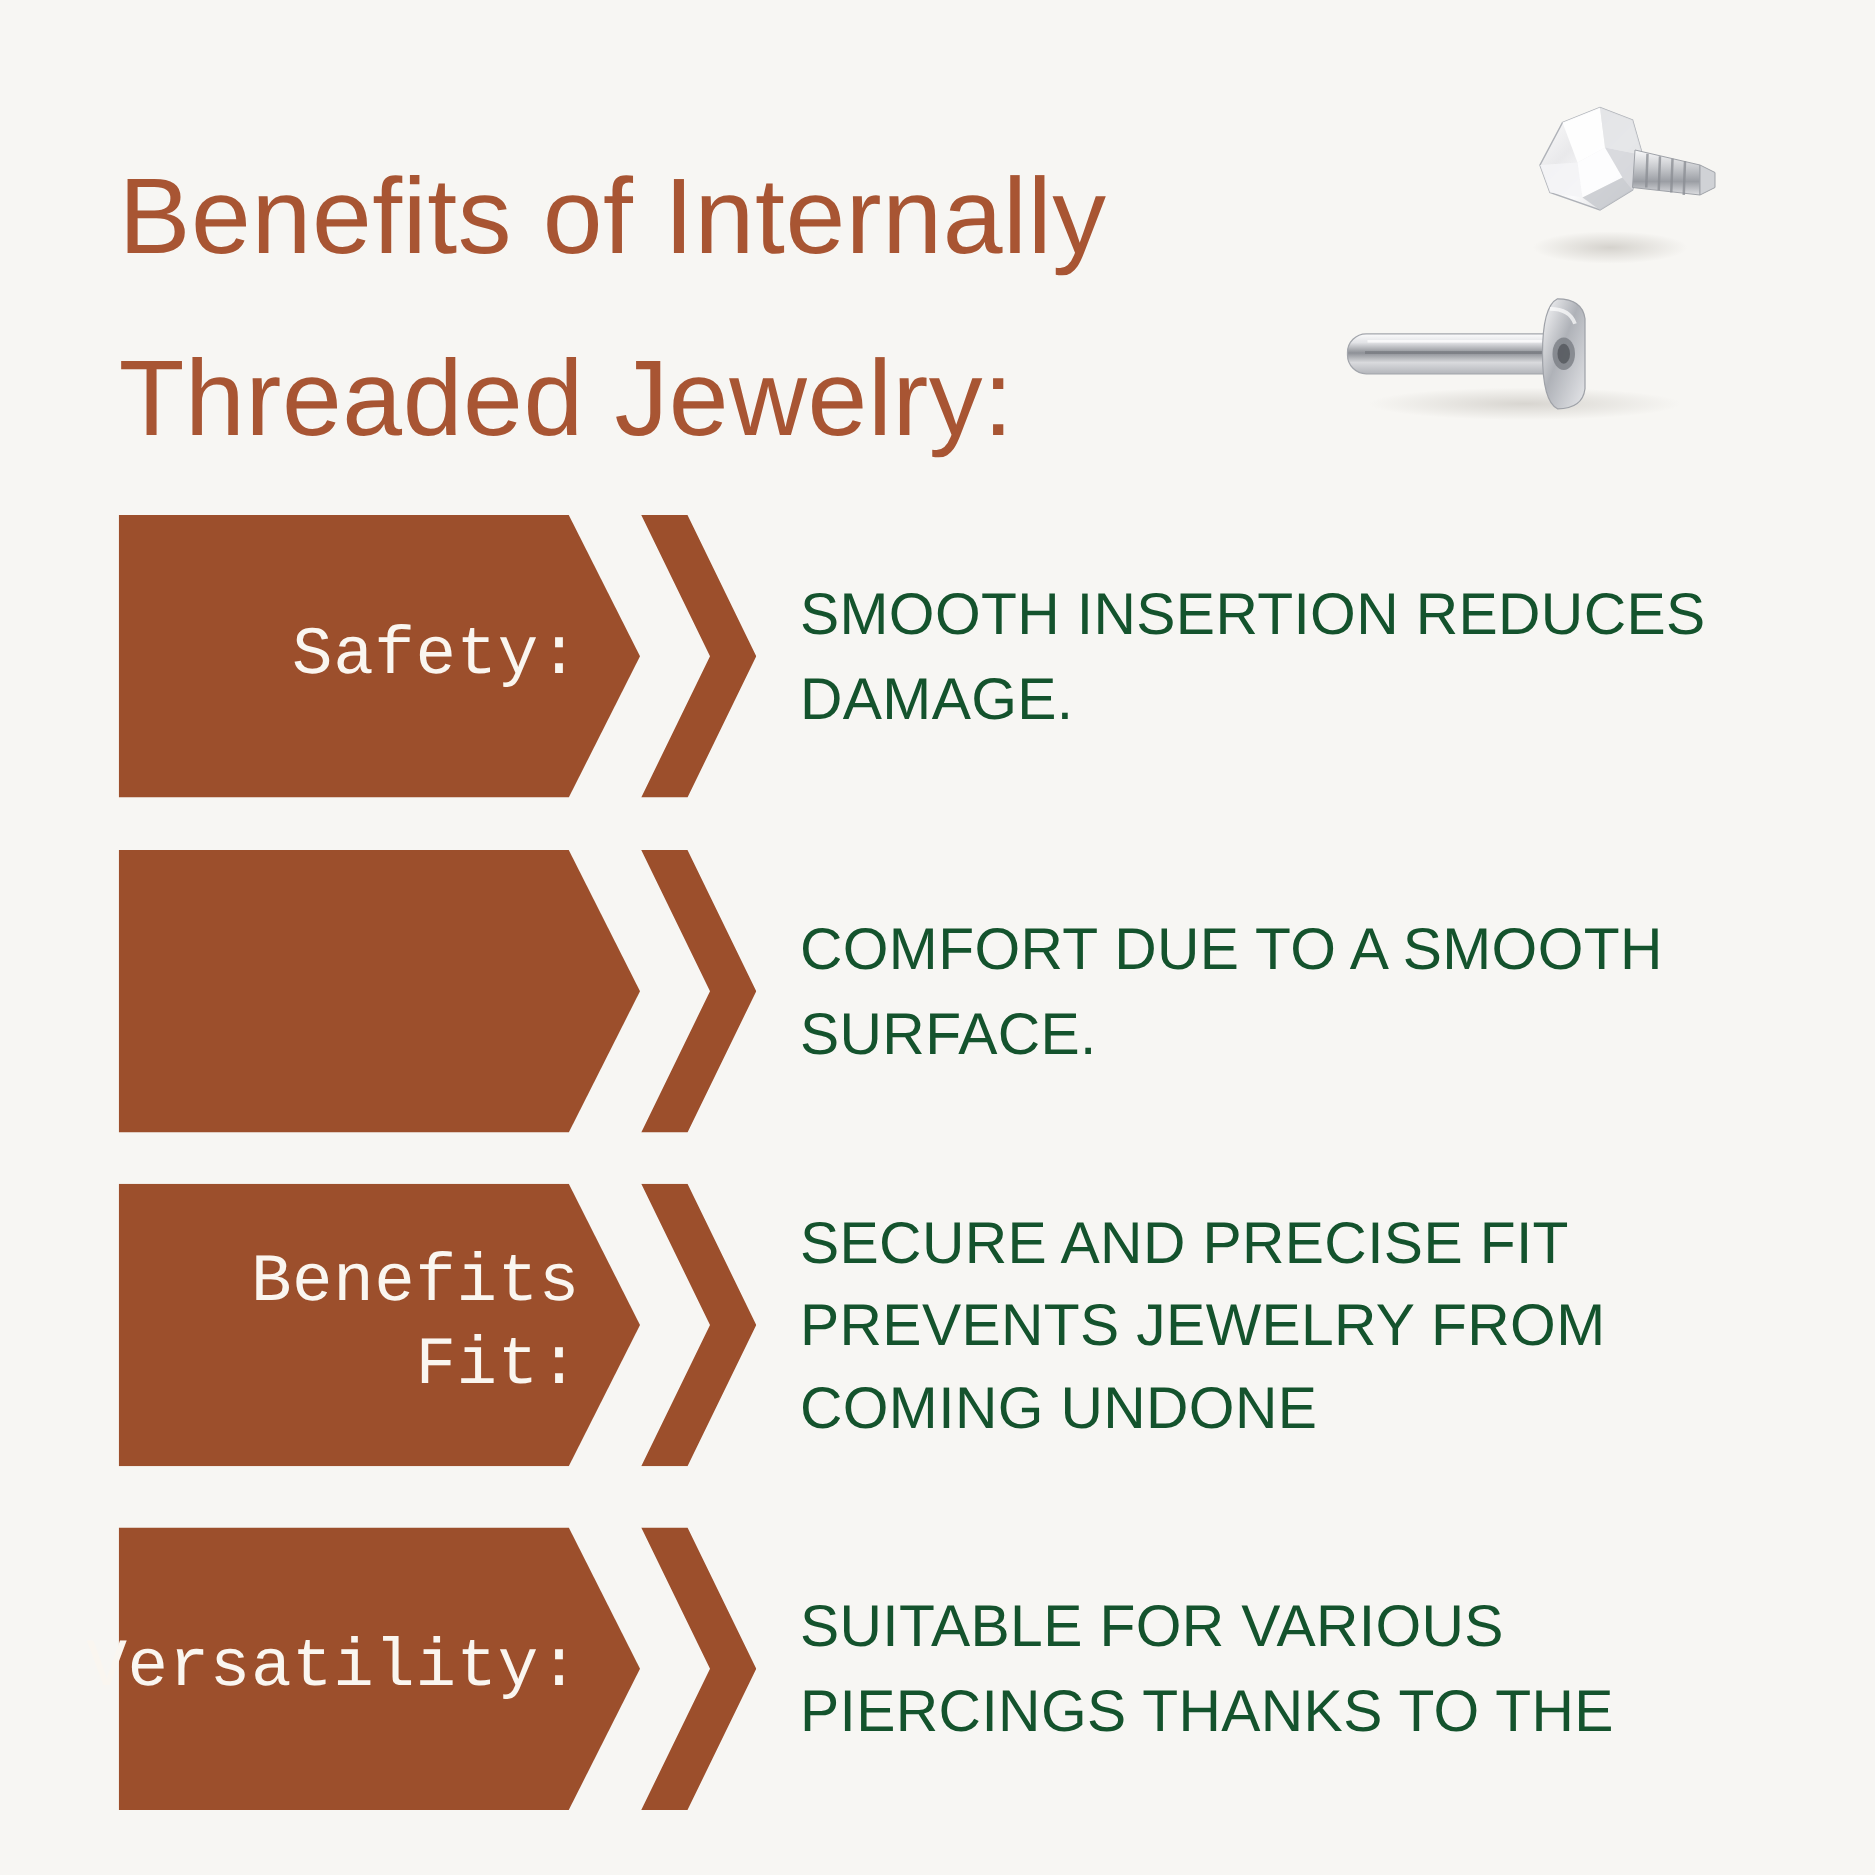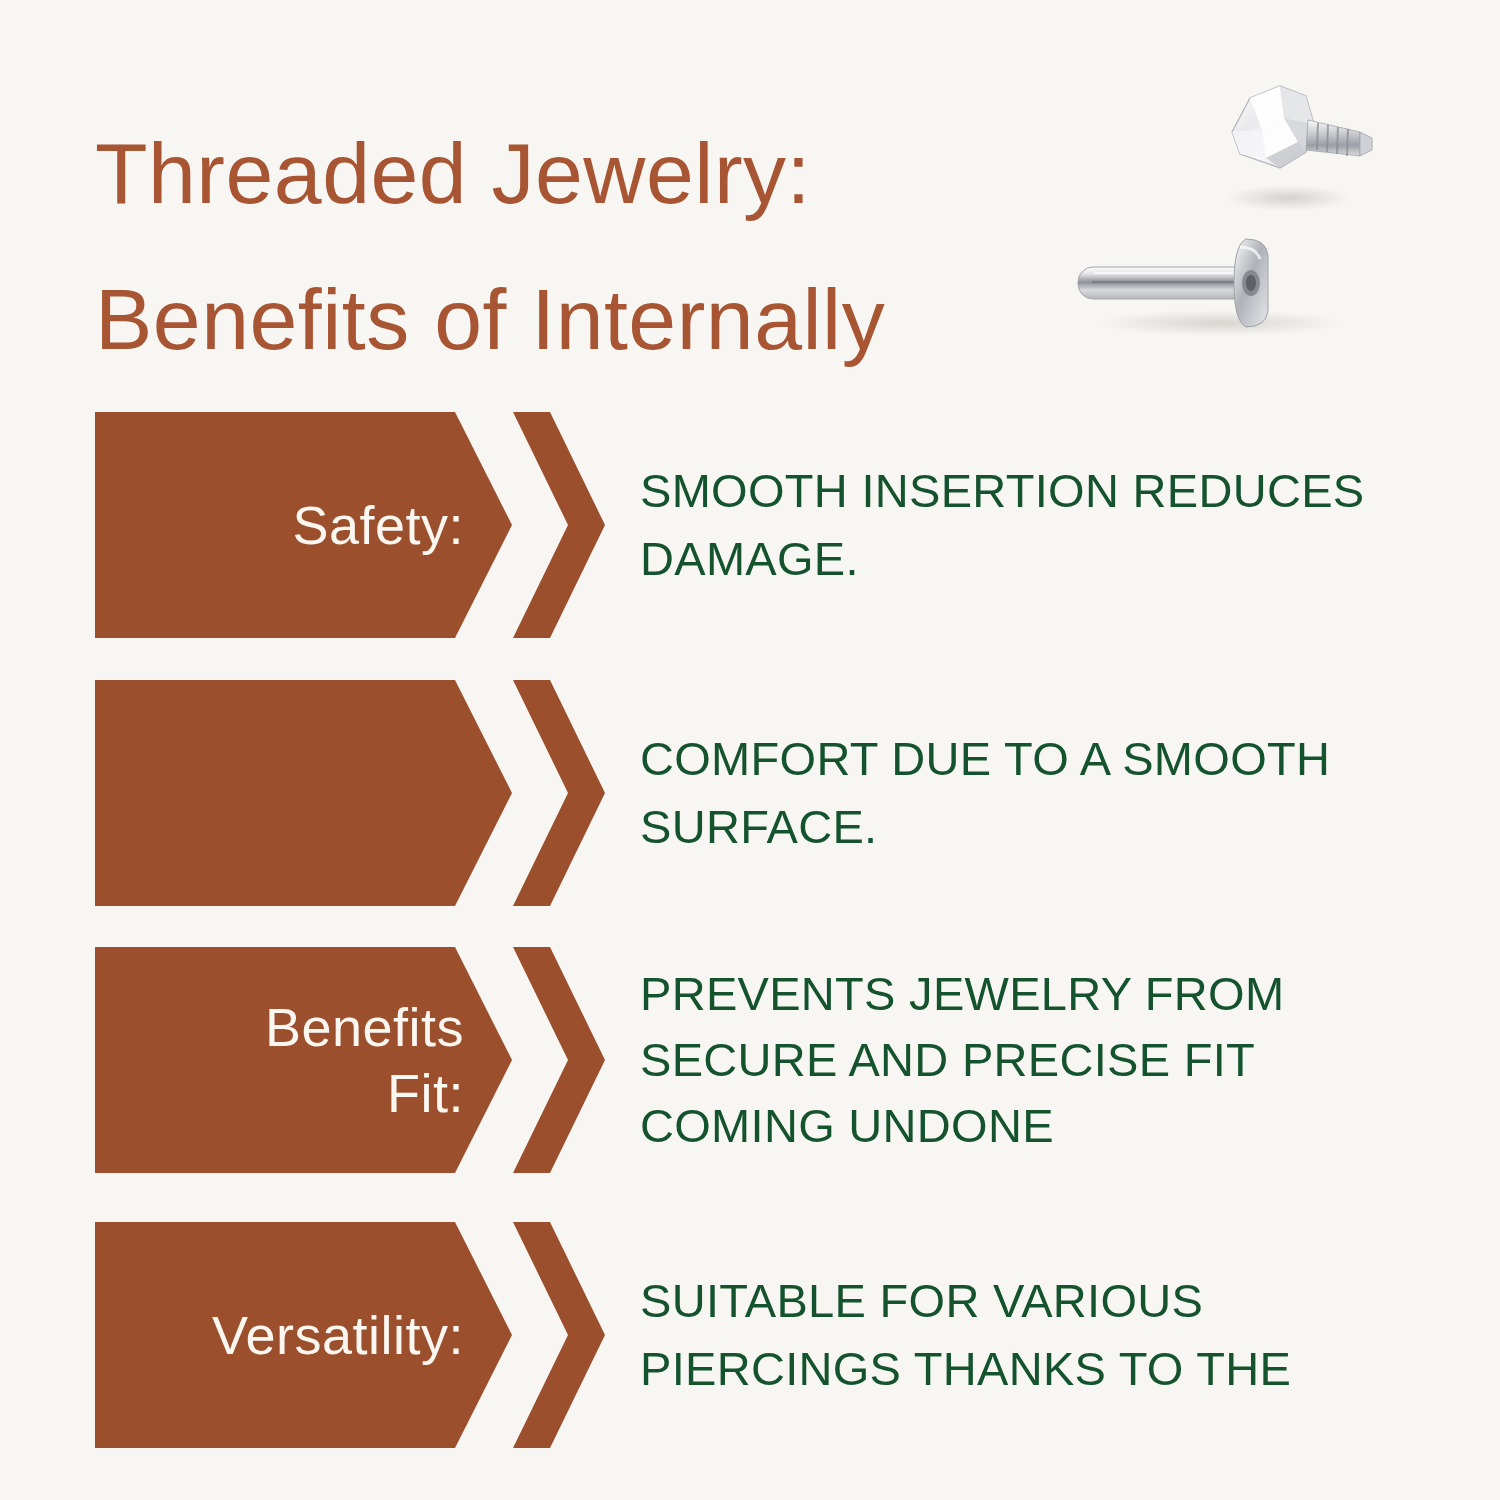--- a/index.html
+++ b/index.html
@@ -64,21 +64,21 @@
     position:absolute;
     left:95px; top:0;
     width:395px; height:226px;
     display:flex;
     align-items:center;
     justify-content:flex-end;
     padding-right:26px;
     pointer-events:none;
   }
   .arrow-label span {
-    font-family:Liberation Sans, sans-serif;
+    font-family:Liberation Mono, monospace;
     font-weight:400;
     font-size:54px;
     line-height:66px;
     color:#FAF6F0;
     text-align:right;
     letter-spacing:0.5px;
   }
 
   .desc {
     position:absolute;
@@ -98,22 +98,22 @@
     text-transform:uppercase;
   }
   .desc.tight p { line-height:66px; }
 </style>
 </head>
 <body>
 
 <div id="canvas">
 
   <div class="title-block">
+    <div class="title-line">Benefits of Internally</div>
     <div class="title-line">Threaded Jewelry:</div>
-    <div class="title-line">Benefits of Internally</div>
   </div>
 
   <div class="jewelry-area">
 
     <svg class="gem-piece" viewBox="0 0 170 140">
       <defs>
         <linearGradient id="gemg" x1="0" y1="0" x2="1" y2="1">
           <stop offset="0%" stop-color="#FFFFFF"></stop>
           <stop offset="35%" stop-color="#E9E9EB"></stop>
           <stop offset="60%" stop-color="#FBFBFC"></stop>
@@ -213,22 +213,22 @@
     <div class="arrow-wrap">
       <svg class="arrow-svg" viewBox="0 0 510 226" preserveAspectRatio="none">
         <path d="M0 0 L360 0 L417 113 L360 226 L0 226 Z" fill="#9C4F2C"></path>
         <path d="M418 0 L455 0 L510 113 L455 226 L418 226 L473 113 Z" fill="#9C4F2C"></path>
       </svg>
     </div>
     <div class="arrow-label">
       <span><span>Benefits</span><br><span>Fit:</span></span>
     </div>
     <div class="desc tight">
+      <p>SECURE AND PRECISE FIT</p>
       <p>PREVENTS JEWELRY FROM</p>
-      <p>SECURE AND PRECISE FIT</p>
       <p>COMING UNDONE</p>
     </div>
   </div>
 
   <div class="row row-4">
     <div class="arrow-wrap">
       <svg class="arrow-svg" viewBox="0 0 510 226" preserveAspectRatio="none">
         <path d="M0 0 L360 0 L417 113 L360 226 L0 226 Z" fill="#9C4F2C"></path>
         <path d="M418 0 L455 0 L510 113 L455 226 L418 226 L473 113 Z" fill="#9C4F2C"></path>
       </svg>

